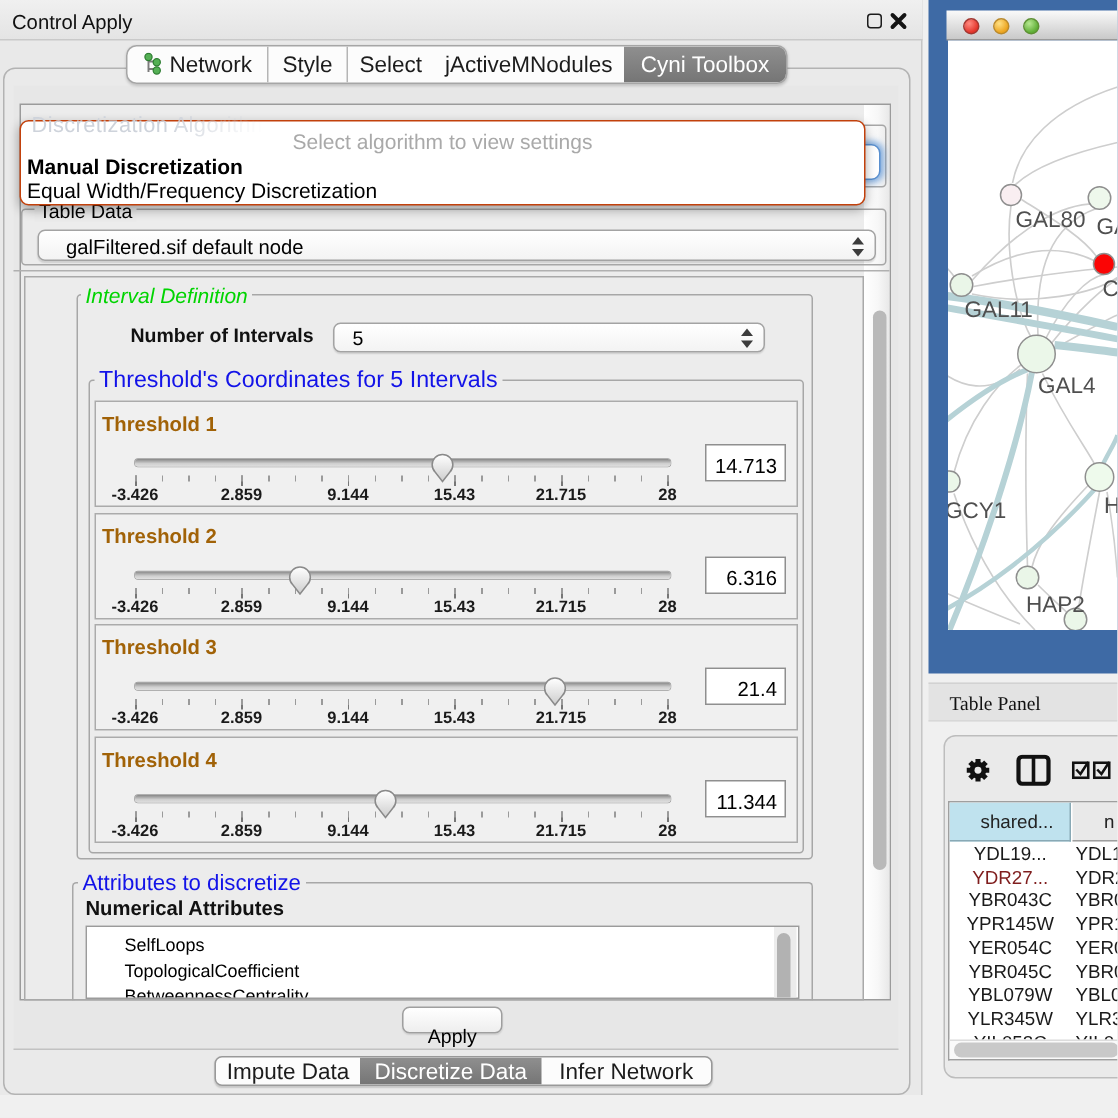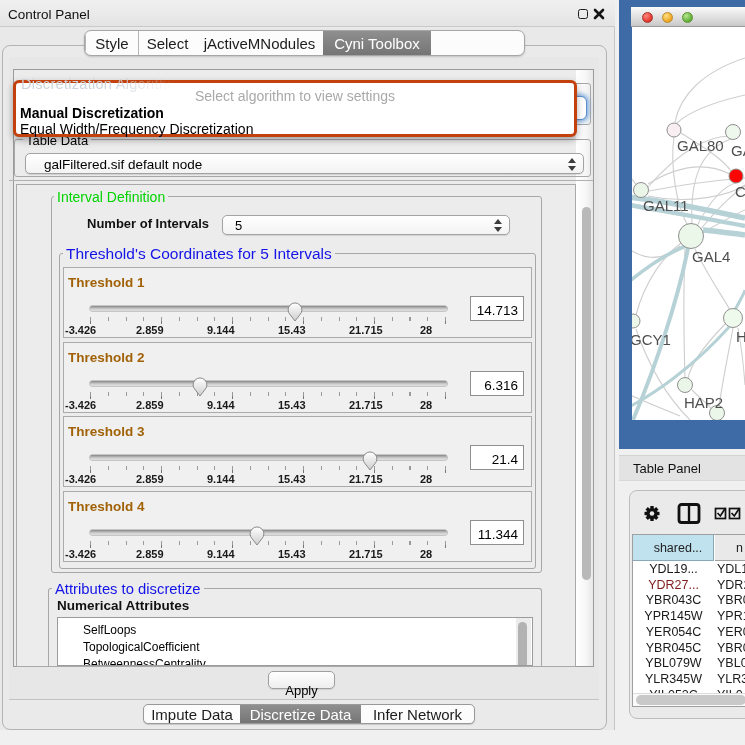--- a/index.html
+++ b/index.html
@@ -11,44 +11,52 @@
 .carr { position:absolute; width:0; height:0; border-left:4px solid transparent; border-right:4px solid transparent; }
 .cup { border-bottom:5px solid #3c3c3c; }
 .cdn { border-top:5px solid #3c3c3c; }
 .grp { border:1px solid #a7a7a7; border-radius:3px; }
 .gtitle { position:absolute; font-size:14.5px; letter-spacing:0.3px; padding:0 3px; background:#ececec; line-height:14px; }
 .tpanel { background:#f0f0f0; border:1px solid #ababab; }
 .tlabel { position:absolute; left:4px; top:7px; font-size:13.5px; font-weight:bold; color:#a16207; }
 .track { position:absolute; left:26px; width:357px; height:5px; border-radius:2px; background:linear-gradient(#878787,#cfcfcf 60%,#e0e0e0); box-shadow:0 0 0 0.5px #9a9a9a; }
 .ticksMaj { position:absolute; left:26px; width:358px; height:7px; background:repeating-linear-gradient(90deg,#767676 0 1px,transparent 1px 71px); }
 .ticksMin { position:absolute; left:26px; width:358px; height:4px; background:repeating-linear-gradient(90deg,#9a9a9a 0 1px,transparent 1px 17.75px); }
-.slab { position:absolute; font-weight:bold; font-size:11px; color:#1a1a1a; width:50px; text-align:left; }
+.slab { position:absolute; font-weight:bold; font-size:11px; color:#1a1a1a; width:50px; text-align:center; }
 .vbox { position:absolute; left:406px; top:28px; width:54px; height:25px; background:#fff; border:1px solid #8f8f8f; font-size:13.5px; text-align:right; padding:6px 5px 0 0; color:#000; }
 .thumb { position:absolute; width:16px; height:21px; }
 .seg { height:100%; display:flex; align-items:center; justify-content:center; font-size:15px; color:#1c1c1c; }
 .segd { border-left:1px solid #b5b5b5; }
 .segsel { background:linear-gradient(#8f8f8f,#757575); color:#fff; border-left:none; }
 </style>
 </head>
 <body>
 
 <div class="a" style="left:0;top:0;width:615px;height:730px;background:#e9e9e9;border-right:1px solid #c6c6c6;"></div>
 
 <div class="a" style="left:0;top:0;width:615px;height:27px;background:linear-gradient(#f0f0f0,#e4e4e4);border-bottom:1px solid #c9c9c9;"></div>
-<div class="a" style="left:8px;top:7px;font-size:13.5px;color:#111;">Control Panel</div>
+<div class="a" style="left:8px;top:7px;font-size:13.5px;color:#111;">Control Apply</div>
 <div class="a" style="left:578px;top:9px;width:10px;height:10px;border:1.6px solid #1c1c1c;border-radius:2.5px;"></div>
 <svg class="a" style="left:592px;top:7px;" width="14" height="14" viewBox="0 0 14 14">
     <path d="M3 3 L11 11 M11 3 L3 11" stroke="#141414" stroke-width="2.6" stroke-linecap="round"></path>
   </svg>
 
 <div class="a" style="left:2px;top:45px;width:605px;height:685px;background:#eaeaea;border:1px solid #b3b3b3;border-radius:8px;"></div>
 
 <div class="a" style="left:9px;top:57px;width:590px;height:643px;background:#e7e7e7;border-bottom:1px solid #c2c2c2;"></div>
 
 <div class="a" style="left:84px;top:30px;width:441px;height:26px;background:#fcfcfc;border:1px solid #a6a6a6;border-radius:7px;display:flex;overflow:hidden;box-shadow:0 1px 2px rgba(0,0,0,0.18);">
+  <div class="seg" style="width:93px;">
+    <svg width="14" height="16" viewBox="0 0 14 16" style="margin-right:4px;">
+        <path d="M4 3 L4 13 M4 6 L9 6 M4 11 L9 11" stroke="#7b7b7b" stroke-width="1.3" fill="none"></path>
+        <circle cx="4" cy="3" r="2.4" fill="#55b055" stroke="#2e7d32" stroke-width="0.8"></circle>
+        <circle cx="9.5" cy="6.5" r="2.4" fill="#55b055" stroke="#2e7d32" stroke-width="0.8"></circle>
+        <circle cx="9.5" cy="12" r="2.4" fill="#55b055" stroke="#2e7d32" stroke-width="0.8"></circle>
+      </svg>
+    Network</div>
   <div class="seg segd" style="width:53px;">Style</div>
   <div class="seg segd" style="width:58px;">Select</div>
   <div class="seg" style="width:127px;">jActiveMNodules</div>
   <div class="seg segsel" style="width:108px;">Cyni Toolbox</div>
 </div>
 
 <div class="a" style="left:13px;top:69px;width:581px;height:598px;background:#ececec;border:1px solid #9b9b9b;"></div>
 
 <div class="a" style="left:576px;top:70px;width:17px;height:596px;background:linear-gradient(90deg,#ffffff,#f7f7f7 55%,#e8e8e8);"></div>
 <div class="a" style="left:582px;top:207px;width:9px;height:373px;background:#b9b9b9;border-radius:5px;"></div>
@@ -60,29 +68,29 @@
 <div class="a grp" style="left:14px;top:139px;width:577px;height:38px;"></div>
 <div class="a" style="left:9px;top:180px;width:584px;height:1px;background:#b0b0b0;"></div>
 <div class="a" style="left:16px;top:184px;width:560px;height:483px;border:1px solid #a9a9a9;"></div>
 <div class="gtitle" style="left:23px;top:134px;background:#eaeaea;z-index:10;font-size:13px;letter-spacing:0;">Table Data</div>
 <div class="a combo" style="left:25px;top:153px;width:559px;height:21px;z-index:5;">
   <div style="font-size:13.5px;color:#000;padding:3px 0 0 18px;">galFiltered.sif default node</div>
   <div class="carr cup" style="right:7px;top:4px;"></div>
   <div class="carr cdn" style="right:7px;top:12px;"></div>
 </div>
 
-<div class="a" style="left:13px;top:80px;width:564px;height:57px;background:#fff;border:3px solid #c2410c;border-radius:6px;box-shadow:0 3px 7px rgba(0,0,0,0.32);z-index:50;text-decoration:underline;">
+<div class="a" style="left:13px;top:80px;width:564px;height:57px;background:#fff;border:1px solid #c2410c;border-radius:6px;box-shadow:0 3px 7px rgba(0,0,0,0.32);z-index:50;text-decoration:underline;">
   <div style="position:absolute;left:0;top:5px;width:100%;text-align:center;font-size:14px;color:#a9a9a9;">Select algorithm to view settings</div>
   <div style="position:absolute;left:4px;top:22px;font-size:14px;font-weight:bold;color:#000;">Manual Discretization</div>
   <div style="position:absolute;left:4px;top:38px;font-size:14px;color:#000;">Equal Width/Frequency Discretization</div>
 </div>
 <div class="a" style="left:21px;top:76px;font-size:14.5px;letter-spacing:0.3px;color:#ced3db;z-index:55;-webkit-mask-image:linear-gradient(90deg,#000 55%,transparent 97%);mask-image:linear-gradient(90deg,#000 55%,transparent 97%);">Discretization Algorithm</div>
 
 <div class="a grp" style="left:51px;top:196px;width:491px;height:377px;"></div>
-<div class="gtitle" style="left:54px;top:190px;color:#00d400;font-size:14px;letter-spacing:0;">Interval Definition</div>
+<div class="gtitle" style="left:54px;top:190px;color:#00d400;font-size:14px;letter-spacing:0;font-style:italic;">Interval Definition</div>
 <div class="a f13 b" style="left:87px;top:216px;">Number of Intervals</div>
 <div class="a combo" style="left:222px;top:215px;width:288px;height:20px;">
   <div style="font-size:13px;color:#000;padding:2px 0 0 12px;">5</div>
   <div class="carr cup" style="right:7px;top:3px;"></div>
   <div class="carr cdn" style="right:7px;top:11px;"></div>
 </div>
 
 <div class="a grp" style="left:59px;top:253px;width:477px;height:316px;"></div>
 <div class="gtitle" style="left:63px;top:247px;color:#1313e8;font-size:15.5px;letter-spacing:0;">Threshold's Coordinates for 5 Intervals</div>
 
@@ -243,21 +251,21 @@
     <text x="731" y="156" font-size="15" fill="#4f4f4f" font-family="Liberation Sans">GA</text>
     <text x="735" y="197" font-size="15" fill="#4f4f4f" font-family="Liberation Sans">C</text>
     <text x="643" y="211" font-size="15" fill="#4f4f4f" font-family="Liberation Sans">GAL11</text>
     <text x="692" y="262" font-size="15" fill="#4f4f4f" font-family="Liberation Sans">GAL4</text>
     <text x="630" y="345" font-size="15" fill="#4f4f4f" font-family="Liberation Sans">GCY1</text>
     <text x="736" y="342" font-size="15" fill="#4f4f4f" font-family="Liberation Sans">H</text>
     <text x="684" y="408" font-size="15" fill="#4f4f4f" font-family="Liberation Sans">HAP2</text>
   </svg>
 
 <div class="a" style="left:619px;top:455px;width:126px;height:26px;background:#e3e3e3;border-top:1px solid #d2d2d2;border-bottom:1px solid #d8d8d8;"></div>
-<div class="a f13" style="left:633px;top:461px;">Table Panel</div>
+<div class="a f13" style="left:633px;top:461px;font-family:Liberation Serif, serif;">Table Panel</div>
 
 <div class="a" style="left:629px;top:490px;width:130px;height:229px;background:#eaeaea;border:1px solid #bdbdbd;border-radius:8px;"></div>
 
 <svg class="a" style="left:642px;top:503px;" width="104" height="22" viewBox="0 0 104 22">
   <g transform="translate(10,10.5)">
     <g stroke="#111" stroke-width="3.4">
       <line x1="0" y1="-7.5" x2="0" y2="7.5"></line>
       <line x1="-7.5" y1="0" x2="7.5" y2="0"></line>
       <line x1="-5.3" y1="-5.3" x2="5.3" y2="5.3"></line>
       <line x1="-5.3" y1="5.3" x2="5.3" y2="-5.3"></line>

